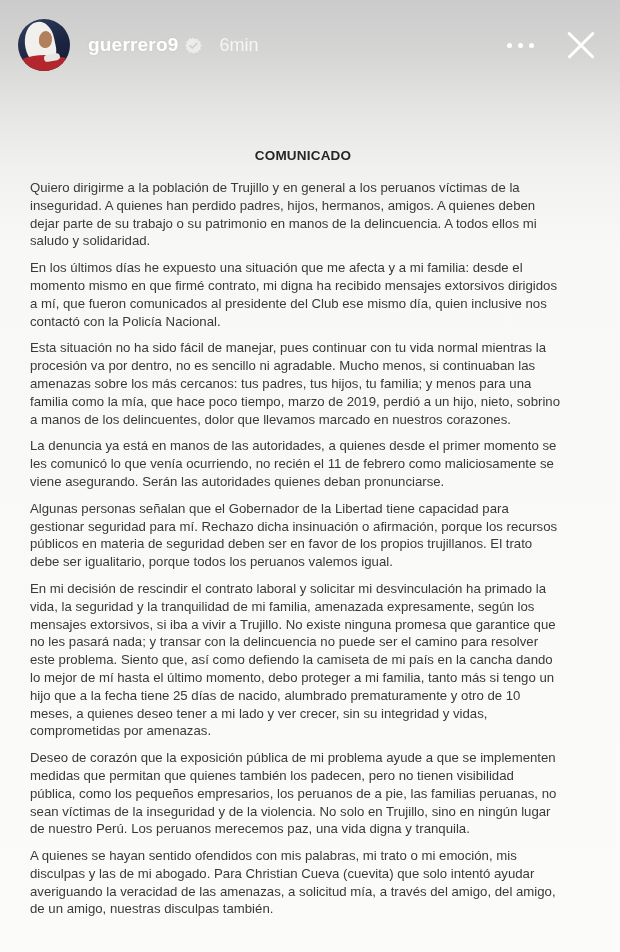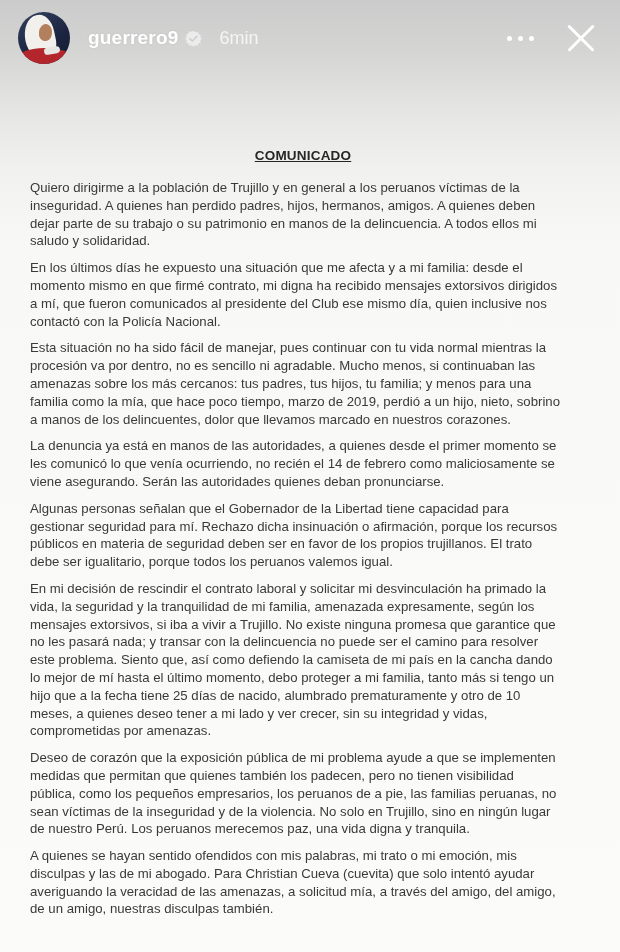--- a/index.html
+++ b/index.html
@@ -7,21 +7,21 @@
     width:620px;height:952px;
     font-family:"Liberation Sans",sans-serif;
     background:linear-gradient(180deg,#cbcbcb 0%,#d6d6d5 6%,#e6e6e5 12%,#f1f1f0 18%,#f8f8f7 26%,#fbfbfa 100%);
     overflow:hidden;
     position:relative;
   }
   .screen{width:620px;height:952px;position:relative;}
 
   
   .story-header{
-    position:absolute;top:0;left:0;right:0;height:76px;
+    position:absolute;top:7px;left:0;right:0;height:76px;
     display:flex;align-items:center;
     padding:0 16px 0 18px;box-sizing:border-box;
   }
   .avatar{
     width:52px;height:52px;border-radius:50%;
     position:relative;overflow:hidden;flex:0 0 auto;
     background:linear-gradient(150deg,#32405f 0%,#1c2642 55%,#141b30 100%);
     cursor:pointer;
   }
   .avatar .hood{
@@ -68,21 +68,21 @@
   .close-btn span:first-child{transform:translate(-50%,-50%) rotate(45deg);}
   .close-btn span:last-child{transform:translate(-50%,-50%) rotate(-45deg);}
 
   
   .doc{
     position:absolute;top:148px;left:30px;width:546px;
     color:#3a3a3a;
   }
   .doc-title{
     text-align:center;font-size:13.5px;font-weight:700;color:#262626;
-    text-decoration:underline;letter-spacing:.2px;margin:0 0 16px 0;
+    letter-spacing:.2px;margin:0 0 16px 0;
   }
   .doc p{
     margin:0 16px 9px 0;font-size:13.2px;line-height:17.8px;color:#3a3a3a;
   }
 </style>
 </head>
 <body>
 
 <div class="screen">
 
@@ -117,21 +117,21 @@
       </button>
     </div>
   </header>
 
   <main class="doc">
     <h1 class="doc-title">COMUNICADO</h1>
     <div id="paragraphs">
         <p>Quiero dirigirme a la población de Trujillo y en general a los peruanos víctimas de la inseguridad. A quienes han perdido padres, hijos, hermanos, amigos. A quienes deben dejar parte de su trabajo o su patrimonio en manos de la delincuencia. A todos ellos mi saludo y solidaridad.</p>
         <p>En los últimos días he expuesto una situación que me afecta y a mi familia: desde el momento mismo en que firmé contrato, mi digna ha recibido mensajes extorsivos dirigidos a mí, que fueron comunicados al presidente del Club ese mismo día, quien inclusive nos contactó con la Policía Nacional.</p>
         <p>Esta situación no ha sido fácil de manejar, pues continuar con tu vida normal mientras la procesión va por dentro, no es sencillo ni agradable. Mucho menos, si continuaban las amenazas sobre los más cercanos: tus padres, tus hijos, tu familia; y menos para una familia como la mía, que hace poco tiempo, marzo de 2019, perdió a un hijo, nieto, sobrino a manos de los delincuentes, dolor que llevamos marcado en nuestros corazones.</p>
-        <p>La denuncia ya está en manos de las autoridades, a quienes desde el primer momento se les comunicó lo que venía ocurriendo, no recién el 14 de febrero como maliciosamente se viene asegurando. Serán las autoridades quienes deban pronunciarse.</p>
+        <p>La denuncia ya está en manos de las autoridades, a quienes desde el primer momento se les comunicó lo que venía ocurriendo, no recién el 11 de febrero como maliciosamente se viene asegurando. Serán las autoridades quienes deban pronunciarse.</p>
         <p>Algunas personas señalan que el Gobernador de la Libertad tiene capacidad para gestionar seguridad para mí. Rechazo dicha insinuación o afirmación, porque los recursos públicos en materia de seguridad deben ser en favor de los propios trujillanos. El trato debe ser igualitario, porque todos los peruanos valemos igual.</p>
         <p>En mi decisión de rescindir el contrato laboral y solicitar mi desvinculación ha primado la vida, la seguridad y la tranquilidad de mi familia, amenazada expresamente, según los mensajes extorsivos, si iba a vivir a Trujillo. No existe ninguna promesa que garantice que no les pasará nada; y transar con la delincuencia no puede ser el camino para resolver este problema. Siento que, así como defiendo la camiseta de mi país en la cancha dando lo mejor de mí hasta el último momento, debo proteger a mi familia, tanto más si tengo un hijo que a la fecha tiene 25 días de nacido, alumbrado prematuramente y otro de 10 meses, a quienes deseo tener a mi lado y ver crecer, sin su integridad y vidas, comprometidas por amenazas.</p>
         <p>Deseo de corazón que la exposición pública de mi problema ayude a que se implementen medidas que permitan que quienes también los padecen, pero no tienen visibilidad pública, como los pequeños empresarios, los peruanos de a pie, las familias peruanas, no sean víctimas de la inseguridad y de la violencia. No solo en Trujillo, sino en ningún lugar de nuestro Perú. Los peruanos merecemos paz, una vida digna y tranquila.</p>
         <p>A quienes se hayan sentido ofendidos con mis palabras, mi trato o mi emoción, mis disculpas y las de mi abogado. Para Christian Cueva (cuevita) que solo intentó ayudar averiguando la veracidad de las amenazas, a solicitud mía, a través del amigo, del amigo, de un amigo, nuestras disculpas también.</p>
       </div>
 
   </main>
 
 </div>
 

